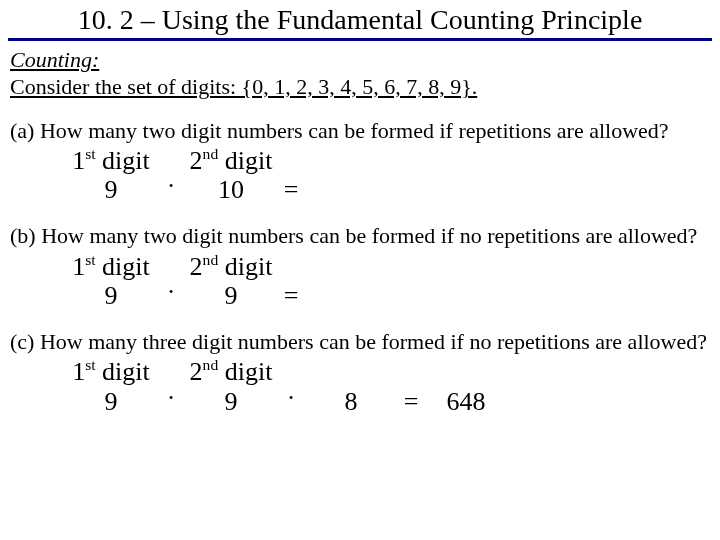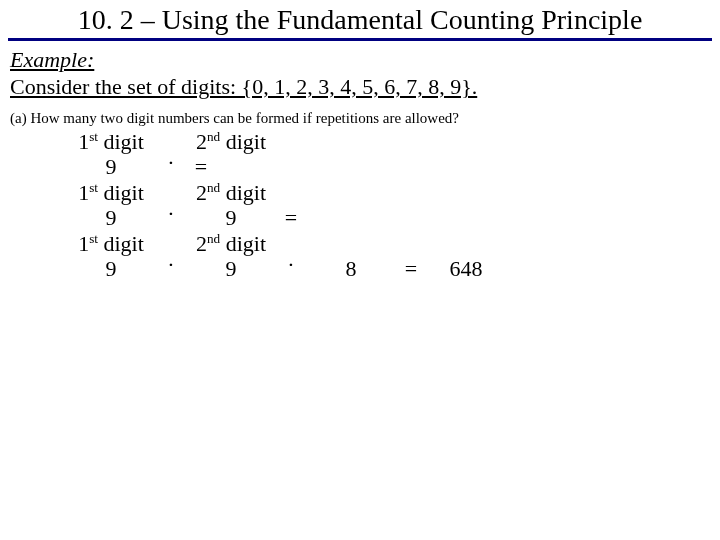--- a/index.html
+++ b/index.html
@@ -31,27 +31,27 @@
   .example-label {
     font-style: italic;
     text-decoration: underline;
     margin-bottom: 2px;
   }
   .consider {
     margin-bottom: 6px;
     text-decoration: underline;
   }
   .question {
-    font-size: 15px;
-    margin-top: 10px;
+    font-size: 22px;
+    margin-top: 18px;
     margin-bottom: 2px;
   }
   .work {
     margin-left: 56px;
-    font-size: 22px;
+    font-size: 26px;
   }
   .row {
     display: flex;
     align-items: baseline;
   }
   .col {
     text-align: center;
   }
   .w90 { width: 90px; }
   .w30 { width: 30px; }
@@ -69,51 +69,54 @@
   }
 </style>
 </head>
 <body>
 
 <div class="title">10. 2 – Using the Fundamental Counting Principle</div>
 <hr class="title-rule">
 
 <div class="content">
 
-  <div class="example-label">Example:</div>
+  <div class="example-label">Counting:</div>
   <div class="consider">Consider the set of digits:  {0, 1, 2, 3, 4, 5, 6, 7, 8, 9}.</div>
 
   <div class="question">(a) How many two digit numbers can be formed if repetitions are allowed?</div>
   <div class="work">
     <div class="row">
       <div class="col w90"><span>1</span><sup>st</sup><span>  digit</span></div>
       <div class="col w30"></div>
       <div class="col w90"><span>2</span><sup>nd</sup><span> digit</span></div>
     </div>
     <div class="row values">
       <div class="col w90">9</div>
       <div class="col w30 dot">·</div>
+      <div class="col w90">10</div>
       <div class="col w30">=</div>
     </div>
   </div>
 
+  <div class="question">(b) How many two digit numbers can be formed if no repetitions are allowed?</div>
   <div class="work">
     <div class="row">
       <div class="col w90"><span>1</span><sup>st</sup><span>  digit</span></div>
       <div class="col w30"></div>
       <div class="col w90"><span>2</span><sup>nd</sup><span> digit</span></div>
     </div>
     <div class="row values">
       <div class="col w90">9</div>
       <div class="col w30 dot">·</div>
       <div class="col w90">9</div>
       <div class="col w30">=</div>
     </div>
   </div>
 
+  <div class="question">(c) How many three digit numbers can be formed if no repetitions are allowed?</div>
   <div class="work">
     <div class="row">
       <div class="col w90"><span>1</span><sup>st</sup><span>  digit</span></div>
       <div class="col w30"></div>
       <div class="col w90"><span>2</span><sup>nd</sup><span> digit</span></div>
       <div class="col w30"></div>
     </div>
     <div class="row values">
       <div class="col w90">9</div>
       <div class="col w30 dot">·</div>

